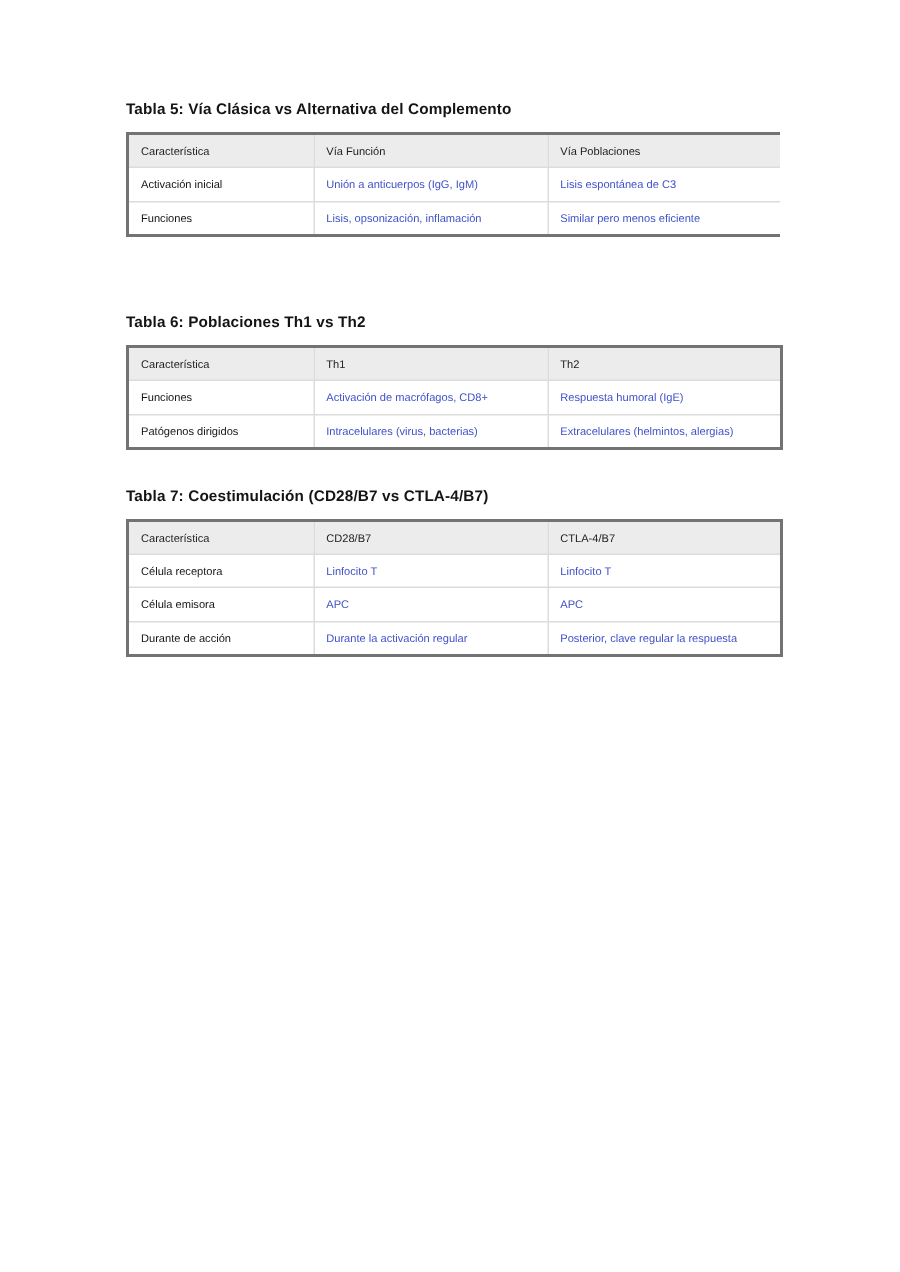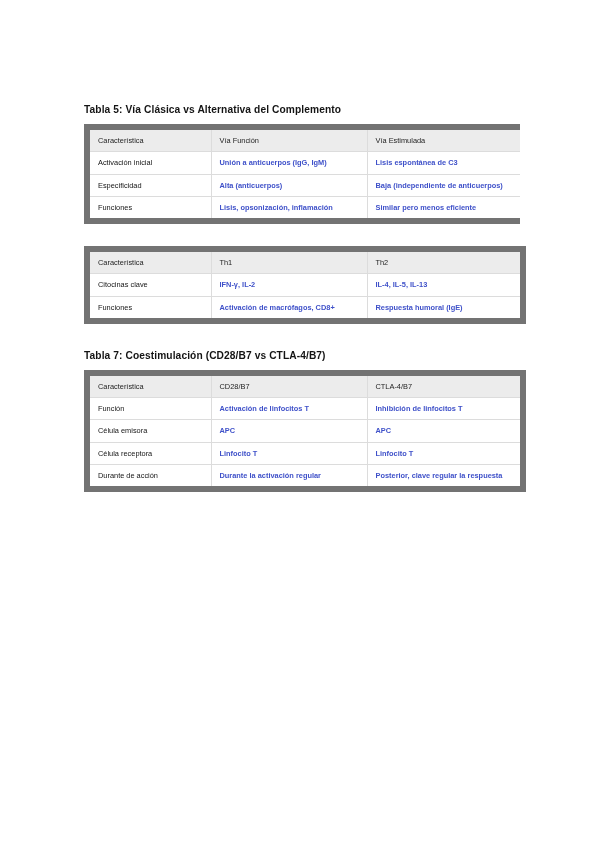--- a/index.html
+++ b/index.html
@@ -13,36 +13,36 @@
     font-family: "Liberation Sans", sans-serif;
     color: #1a1a1a;
     overflow: hidden;
   }
   .page {
     position: relative;
     width: 600px;
     height: 848px;
     background: #ffffff;
     box-sizing: border-box;
-    padding: 104px 80px 0 84px;
+    padding: 68px 80px 0 84px;
   }
   .section {
   }
   .section-title {
     font-size: 10.2px;
     font-weight: bold;
     color: #141414;
     margin: 0 0 9px 0;
     letter-spacing: 0.1px;
   }
   table.doc-table {
     border-collapse: collapse;
     width: 436px;
     table-layout: fixed;
-    border: 6px solid #737373;
+    border: 2px solid #737373;
   }
   table.doc-table td, table.doc-table th {
     border: 1px solid #dcdcdc;
     padding: 6px 7px 6px 8px;
     font-size: 7.4px;
     line-height: 1.25;
     text-align: left;
     vertical-align: middle;
     height: 13px;
     box-sizing: border-box;
@@ -55,21 +55,21 @@
     font-weight: normal;
     font-size: 7.4px;
     height: 15px;
   }
   table.doc-table tbody td:first-child {
     color: #141414;
     font-weight: normal;
   }
   table.doc-table tbody td.value {
     color: #3f51c9;
-    font-weight: bold;
+    font-weight: normal;
   }
   .col-a { width: 124px; }
   .col-b { width: 156px; }
   .col-c { width: 156px; }
 
   
   .clip-wrap {
     position: relative;
     height: 102px;
     overflow: hidden;
@@ -94,68 +94,64 @@
       <table class="doc-table">
         <colgroup>
           <col class="col-a">
             <col class="col-b">
             <col class="col-c">
         </colgroup>
         <thead>
           <tr>
             <td>Característica</td>
             <td>Vía Función</td>
-            <td>Vía Estimulada</td>
+            <td>Vía Poblaciones</td>
           </tr>
         </thead>
         <tbody>
           <tr>
             <td>Activación inicial</td>
             <td class="value">Unión a anticuerpos (IgG, IgM)</td>
             <td class="value">Lisis espontánea de C3</td>
-          </tr>
-          <tr>
-            <td>Especificidad</td>
-            <td class="value">Alta (anticuerpos)</td>
-            <td class="value">Baja (independiente de anticuerpos)</td>
           </tr>
           <tr>
             <td>Funciones</td>
             <td class="value">Lisis, opsonización, inflamación</td>
             <td class="value">Similar pero menos eficiente</td>
           </tr>
         </tbody>
       </table>
     </div>
   </div>
 
   <div class="section section-6">
+    <h2 class="section-title">Tabla 6: Poblaciones Th1 vs Th2</h2>
     <table class="doc-table">
       <colgroup>
         <col class="col-a">
           <col class="col-b">
           <col class="col-c">
       </colgroup>
       <thead>
         <tr>
           <td>Característica</td>
           <td>Th1</td>
           <td>Th2</td>
         </tr>
       </thead>
       <tbody>
         <tr>
-          <td>Citocinas clave</td>
-          <td class="value">IFN-γ, IL-2</td>
-          <td class="value">IL-4, IL-5, IL-13</td>
-        </tr>
-        <tr>
           <td>Funciones</td>
           <td class="value">Activación de macrófagos, CD8+</td>
           <td class="value">Respuesta humoral (IgE)</td>
+        </tr>
+        <tr>
+          <td>Patógenos dirigidos</td>
+          <td class="value">Intracelulares (virus, bacterias)</td>
+          <td class="value">Extracelulares (helmintos, alergias)</td>
         </tr>
       </tbody>
     </table>
   </div>
 
   <div class="section section-7">
     <h2 class="section-title">Tabla 7: Coestimulación (CD28/B7 vs CTLA-4/B7)</h2>
     <table class="doc-table">
       <colgroup>
         <col class="col-a">
@@ -164,33 +160,28 @@
       </colgroup>
       <thead>
         <tr>
           <td>Característica</td>
           <td>CD28/B7</td>
           <td>CTLA-4/B7</td>
         </tr>
       </thead>
       <tbody>
         <tr>
-          <td>Función</td>
-          <td class="value">Activación de linfocitos T</td>
-          <td class="value">Inhibición de linfocitos T</td>
+          <td>Célula receptora</td>
+          <td class="value">Linfocito T</td>
+          <td class="value">Linfocito T</td>
         </tr>
         <tr>
           <td>Célula emisora</td>
           <td class="value">APC</td>
           <td class="value">APC</td>
-        </tr>
-        <tr>
-          <td>Célula receptora</td>
-          <td class="value">Linfocito T</td>
-          <td class="value">Linfocito T</td>
         </tr>
         <tr>
           <td>Durante de acción</td>
           <td class="value">Durante la activación regular</td>
           <td class="value">Posterior, clave regular la respuesta</td>
         </tr>
       </tbody>
     </table>
   </div>
 

